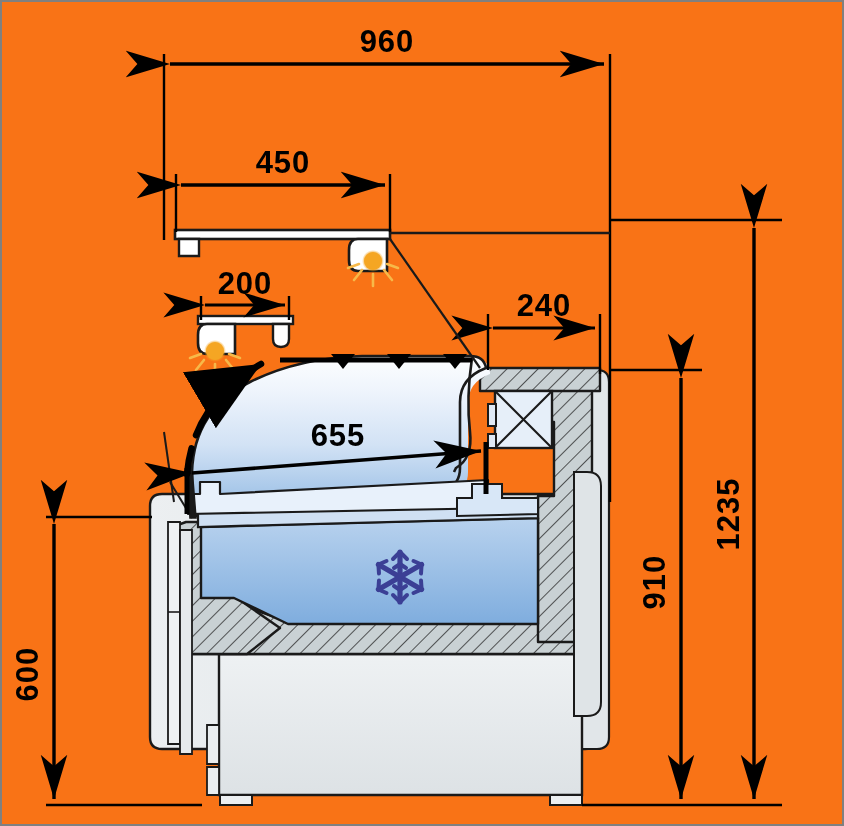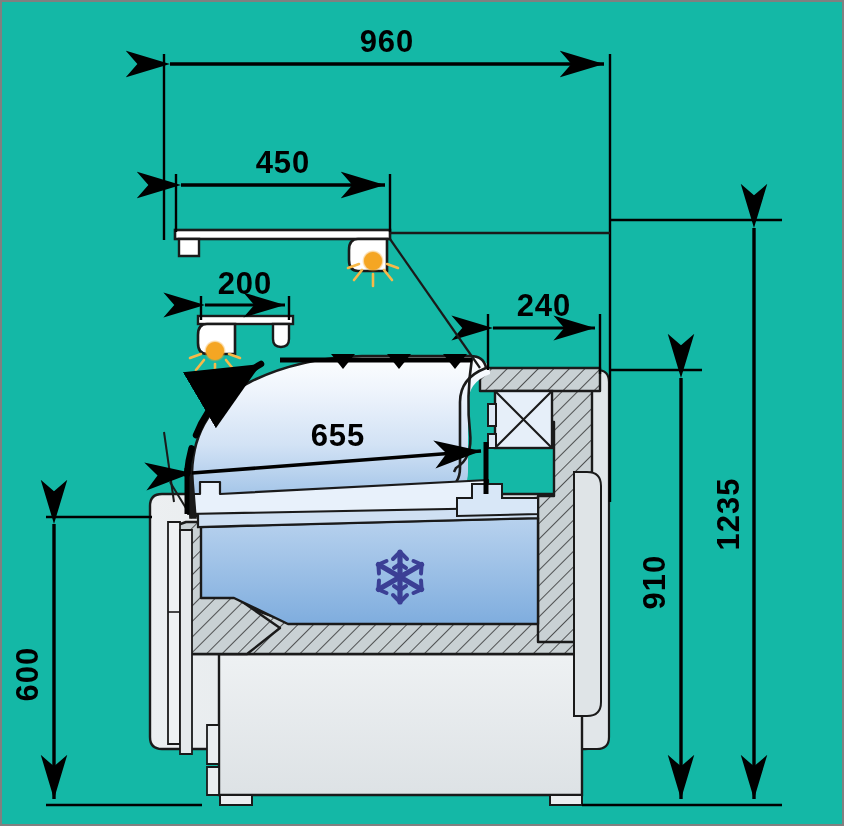--- a/index.html
+++ b/index.html
@@ -1,20 +1,20 @@
 <!DOCTYPE html>
 <html><head>
 <meta charset="utf-8">
 <style>
   html,body{margin:0;padding:0;background:#ffffff;}
   body{font-family:"Liberation Sans",sans-serif;}
   #stage{
     position:relative;
     width:844px;height:826px;
-    background:#14b8a6;
+    background:#f97316;
     border:2px solid #808080;
     box-sizing:border-box;
     overflow:hidden;
   }
   #stage svg{position:absolute;left:0;top:0;}
   .dimtext{
     font-family:"Liberation Sans",sans-serif;
     font-size:31px;
     font-weight:700;
     fill:#000000;

